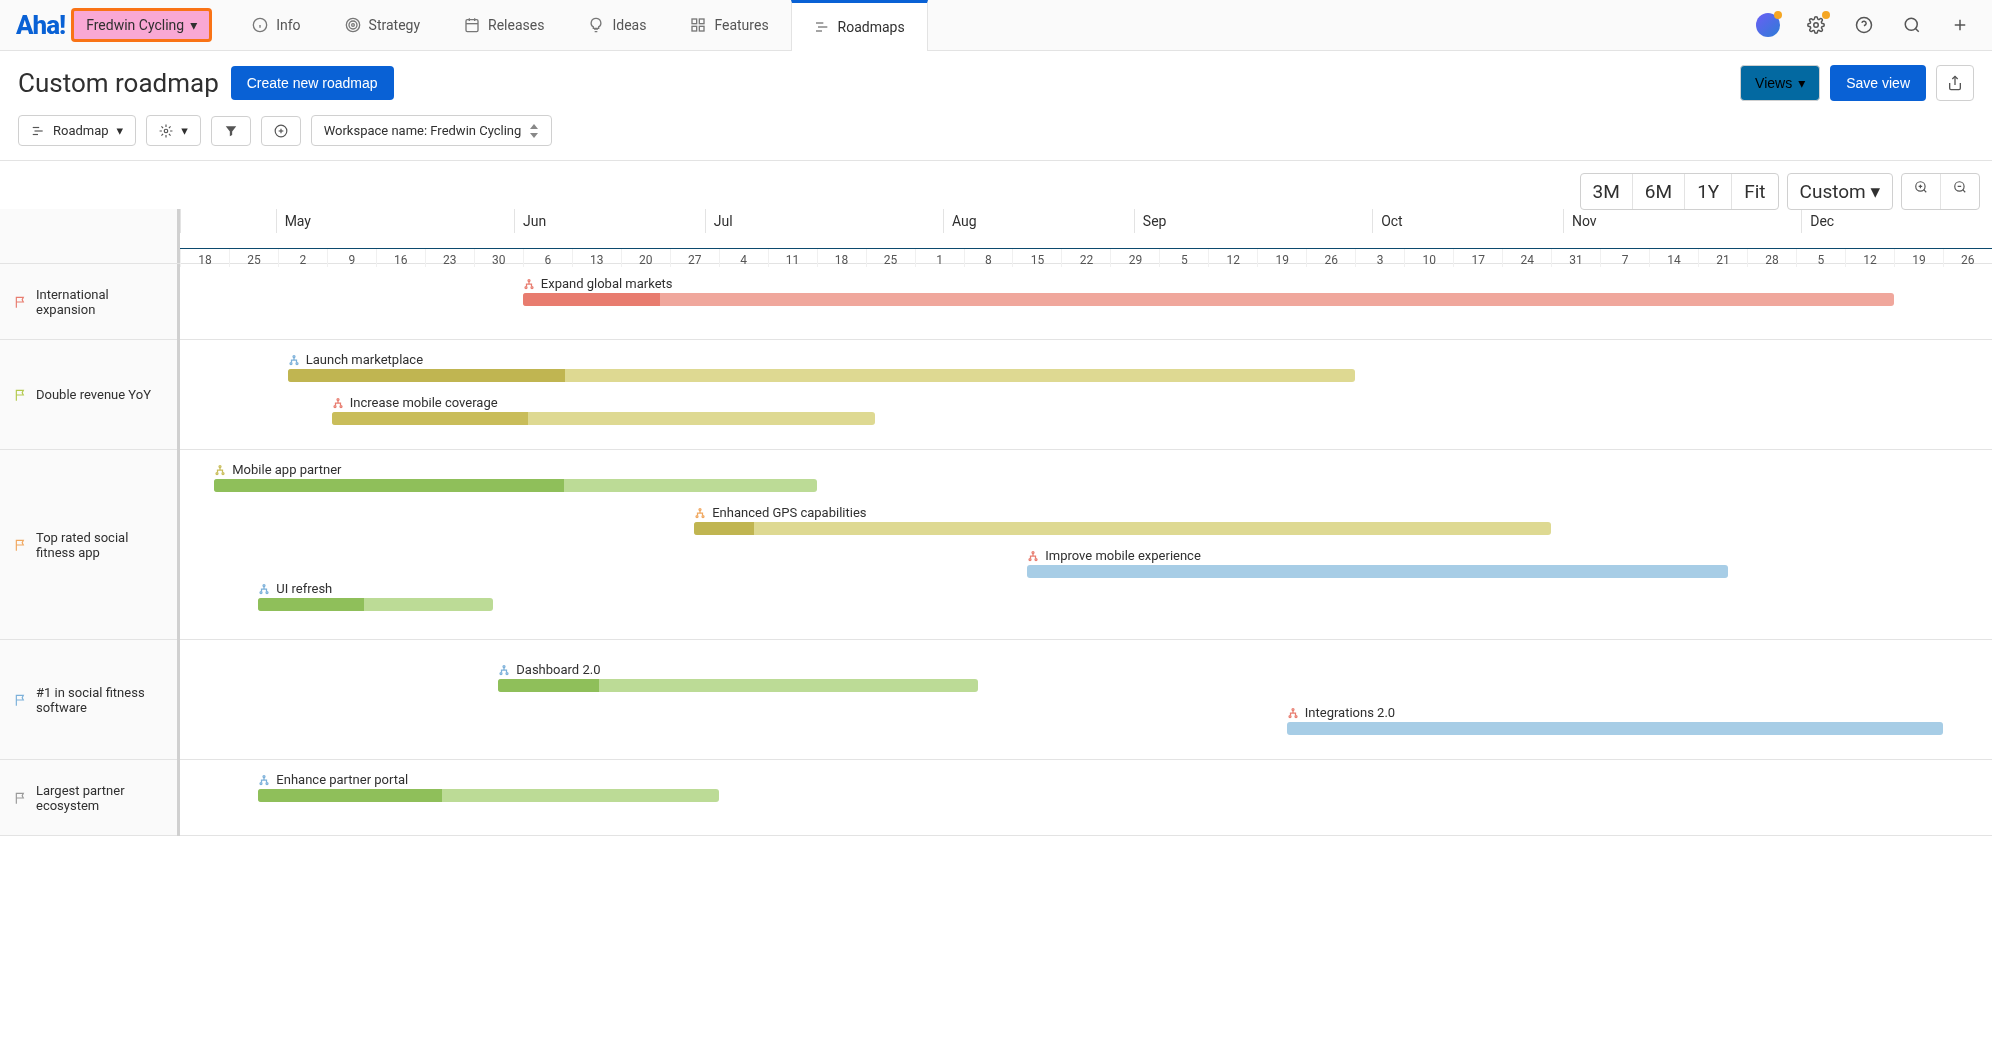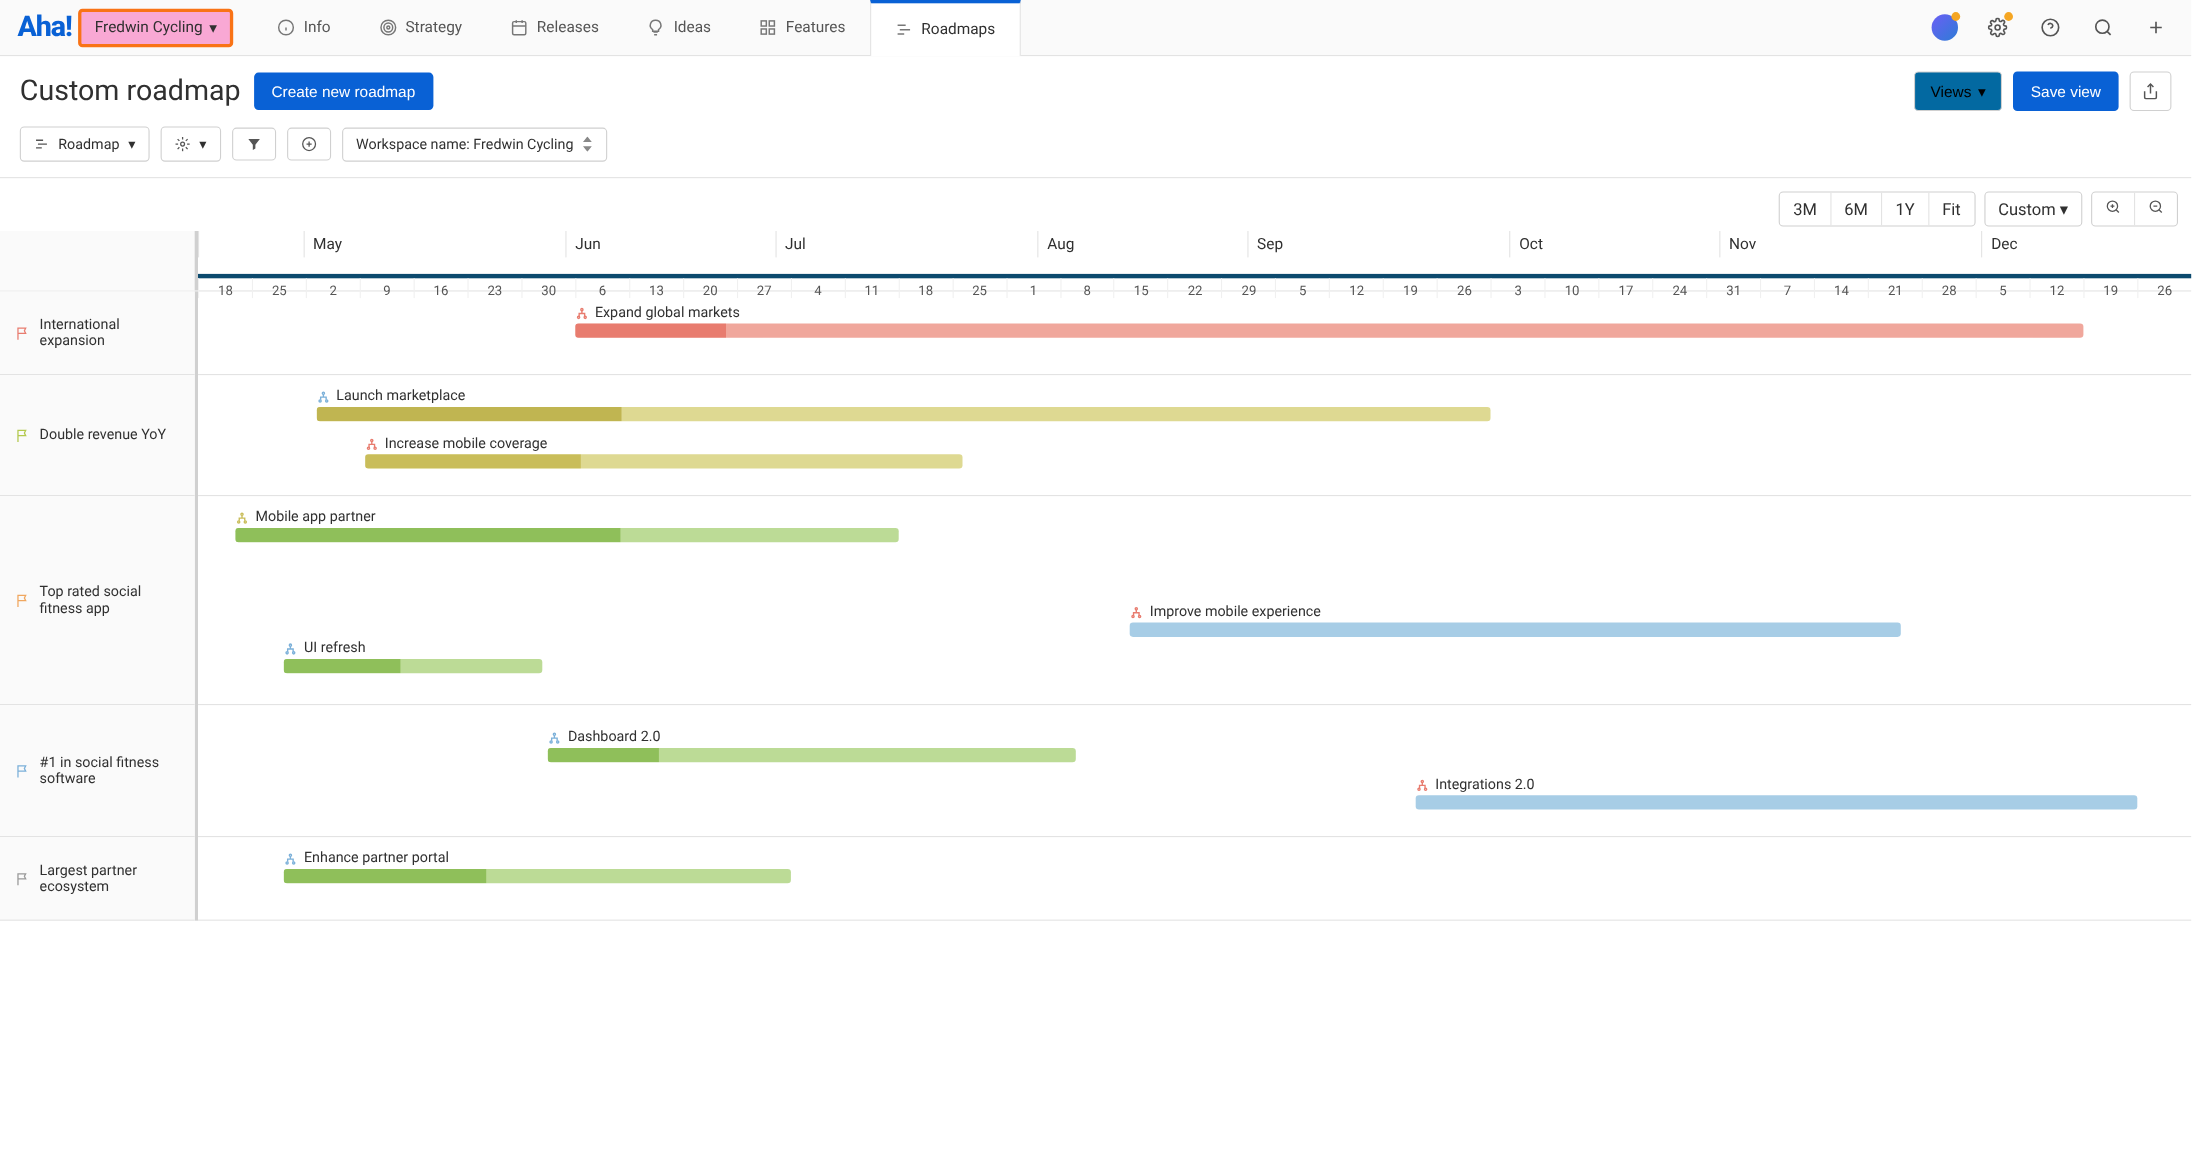--- a/index.html
+++ b/index.html
@@ -29,29 +29,29 @@
 .iconbox { border: 1px solid #d0d0d0; border-radius: 4px; width: 38px; height: 36px; display: flex; align-items: center; justify-content: center; cursor: pointer; }
 
 
 .toolbar { display: flex; align-items: center; padding: 0 18px 14px 18px; gap: 10px; }
 .tbtn { border: 1px solid #d0d0d0; border-radius: 4px; background: #fff; padding: 7px 12px; font-size: 13px; display: flex; align-items: center; gap: 8px; cursor: pointer; }
 
 
 .gantt { border-top: 1px solid #e3e3e3; display: flex; flex-direction: column; }
 .gantt-controls { position: absolute; right: 12px; margin-top: 12px; display: flex; gap: 8px; z-index: 5; }
 .seg { display: flex; border: 1px solid #d0d0d0; border-radius: 4px; overflow: hidden; background: #fff; }
-.seg div { padding: 6px 12px; border-right: 1px solid #e3e3e3; cursor: pointer; font-size: 15px; }
+.seg div { padding: 6px 12px; border-right: 1px solid #e3e3e3; cursor: pointer; font-size: 19px; }
 .seg div:last-child { border-right: none; }
 
 .gantt-head { display: flex; height: 55px; border-bottom: 1px solid #e3e3e3; margin-top: 48px; }
 .rowlabel-col { width: 180px; min-width: 180px; border-right: 3px solid #d0d0d0; background: #fafafa; }
 .timeline { flex: 1; display: flex; flex-direction: column; }
 .months { display: flex; height: 28px; }
 .month { border-left: 1px solid #e3e3e3; padding: 4px 8px; font-size: 14px; }
-.days { display: flex; height: 27px; border-top: 4px solid #0c4a6e; margin-top: 15px; }
+.days { display: flex; height: 27px; border-top: 1px solid #0c4a6e; margin-top: 15px; }
 .day { flex: 1; border-left: 1px solid #f0f0f0; text-align: center; font-size: 12px; padding-top: 4px; color: #555; }
 
 .gantt-body { display: flex; }
 .rows-labels { width: 180px; min-width: 180px; border-right: 3px solid #d0d0d0; }
 .rowlabel { border-bottom: 1px solid #e3e3e3; padding: 12px 14px; display: flex; align-items: center; gap: 8px; font-size: 13px; font-weight: 400; background: #fafafa; }
 .rowlabel .flag { width: 14px; height: 14px; }
 .rows-bars { flex: 1; position: relative; }
 .row-bars { border-bottom: 1px solid #e3e3e3; position: relative; }
 .baritem { position: absolute; }
 .barlabel { display: flex; align-items: center; gap: 6px; font-size: 13px; margin-bottom: 2px; color: #303030; white-space: nowrap; }
@@ -417,20 +417,36 @@
                     <circle cx="18" cy="19" r="2"></circle>
                     <path d="M12 7v5M12 12H7v5M12 12h5v5"></path>
                   </svg>
                 </span>
                 <span>Mobile app partner</span>
               </div>
       <div class="bar" style="background:#bcdb96">
                 <div class="progress" style="width:58%;background:#8fbf5a"></div>
               </div>
             </div>
+            <div class="baritem" style="left: 28.3784%; width: 47.2973%; top: 55px;">
+      <div class="barlabel">
+                <span class="tree-icon">
+                  <svg width="12" height="12" viewBox="0 0 24 24" fill="none" stroke="#f0a75f" stroke-width="2.5">
+                    <circle cx="12" cy="5" r="2"></circle>
+                    <circle cx="6" cy="19" r="2"></circle>
+                    <circle cx="18" cy="19" r="2"></circle>
+                    <path d="M12 7v5M12 12H7v5M12 12h5v5"></path>
+                  </svg>
+                </span>
+                <span>Enhanced GPS capabilities</span>
+              </div>
+      <div class="bar" style="background:#ded992">
+                <div class="progress" style="width:7%;background:#c0b551"></div>
+              </div>
+            </div>
             <div class="baritem" style="left: 46.7568%; width: 38.6486%; top: 98px;">
       <div class="barlabel">
                 <span class="tree-icon">
                   <svg width="12" height="12" viewBox="0 0 24 24" fill="none" stroke="#e87c6f" stroke-width="2.5">
                     <circle cx="12" cy="5" r="2"></circle>
                     <circle cx="6" cy="19" r="2"></circle>
                     <circle cx="18" cy="19" r="2"></circle>
                     <path d="M12 7v5M12 12H7v5M12 12h5v5"></path>
                   </svg>
                 </span>

